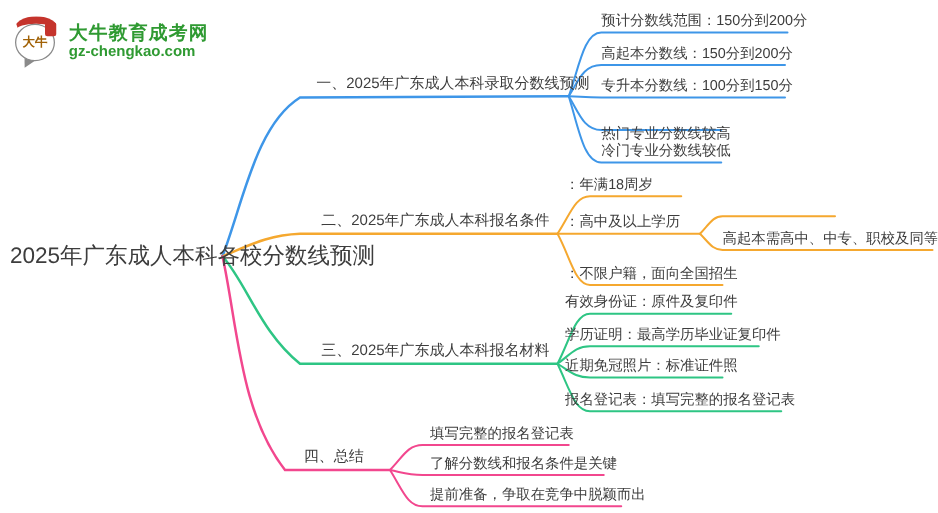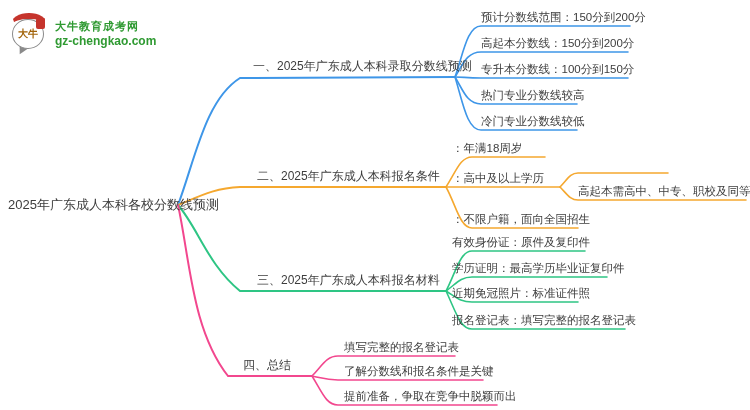--- a/index.html
+++ b/index.html
@@ -9,21 +9,21 @@
   }
   .canvas{position:relative;width:750px;height:410px;background:#fff;}
   svg.lines{position:absolute;left:0;top:0;width:750px;height:410px;}
   svg.lines path{fill:none;stroke-linecap:round;}
   .main-line{stroke-width:2px;}
   .child-line{stroke-width:1.6px;}
   .node{
     position:absolute;white-space:nowrap;color:var(--text);
     font-size:12px;line-height:15px;
   }
-  .root-node{font-size:13px;color:var(--text);}
+  .root-node{font-size:18px;color:var(--text);}
   .branch-label{font-size:12px;}
   .child-node{font-size:11.5px;}
   
   .logo{position:absolute;left:10px;top:12px;display:flex;align-items:center;}
   .logo-icon{position:relative;width:38px;height:42px;}
   .bubble{
     position:absolute;left:2px;top:7px;width:30px;height:28px;background:#fff;
     border:1.5px solid #8a8a8a;border-radius:50%;
     display:flex;align-items:center;justify-content:center;
     font-weight:bold;font-size:10px;color:#a16207;
@@ -36,21 +36,21 @@
   .logo-arc{
     position:absolute;left:1px;top:1px;width:32px;height:16px;
     border-top:6px solid var(--logored);border-left:2px solid transparent;
     border-right:2px solid transparent;border-radius:50% 50% 0 0;
   }
   .logo-seal{
     position:absolute;left:26px;top:6px;width:9px;height:11px;
     background:var(--logored);border-radius:2px;
   }
   .logo-text{margin-left:7px;}
-  .logo-title{font-size:11px;font-weight:bold;color:var(--logogreen);letter-spacing:1px;line-height:17px;}
+  .logo-title{font-size:15px;font-weight:bold;color:var(--logogreen);letter-spacing:1px;line-height:17px;}
   .logo-sub{font-size:12px;font-weight:bold;color:var(--logogreen);line-height:13px;}
 </style>
 </head>
 <body>
 
 <div class="canvas">
 
   <svg class="lines" viewBox="0 0 750 410">
 
     <g>
@@ -99,21 +99,21 @@
       <div class="logo-sub">gz-chengkao.com</div>
     </div>
   </div>
 
   <div class="node root-node" style="left:8px;top:197px;">2025年广东成人本科各校分数线预测</div>
 
   <div class="node branch-label" style="left:253px;top:59px;">一、2025年广东成人本科录取分数线预测</div>
   <div class="node child-node" style="left:481px;top:10px;">预计分数线范围：150分到200分</div>
   <div class="node child-node" style="left:481px;top:36px;">高起本分数线：150分到200分</div>
   <div class="node child-node" style="left:481px;top:62px;">专升本分数线：100分到150分</div>
-  <div class="node child-node" style="left:481px;top:88px;">热门专业分数线较高</div>
+  <div class="node child-node" style="left:481px;top:100px;">热门专业分数线较高</div>
   <div class="node child-node" style="left:481px;top:114px;">冷门专业分数线较低</div>
 
   <div class="node branch-label" style="left:257px;top:169px;">二、2025年广东成人本科报名条件</div>
   <div class="node child-node" style="left:452px;top:141px;">：年满18周岁</div>
   <div class="node child-node" style="left:452px;top:171px;">：高中及以上学历</div>
   <div class="node child-node" style="left:578px;top:184px;">高起本需高中、中专、职校及同等学历</div>
   <div class="node child-node" style="left:452px;top:212px;">：不限户籍，面向全国招生</div>
 
   <div class="node branch-label" style="left:257px;top:273px;">三、2025年广东成人本科报名材料</div>
   <div class="node child-node" style="left:452px;top:235px;">有效身份证：原件及复印件</div>

